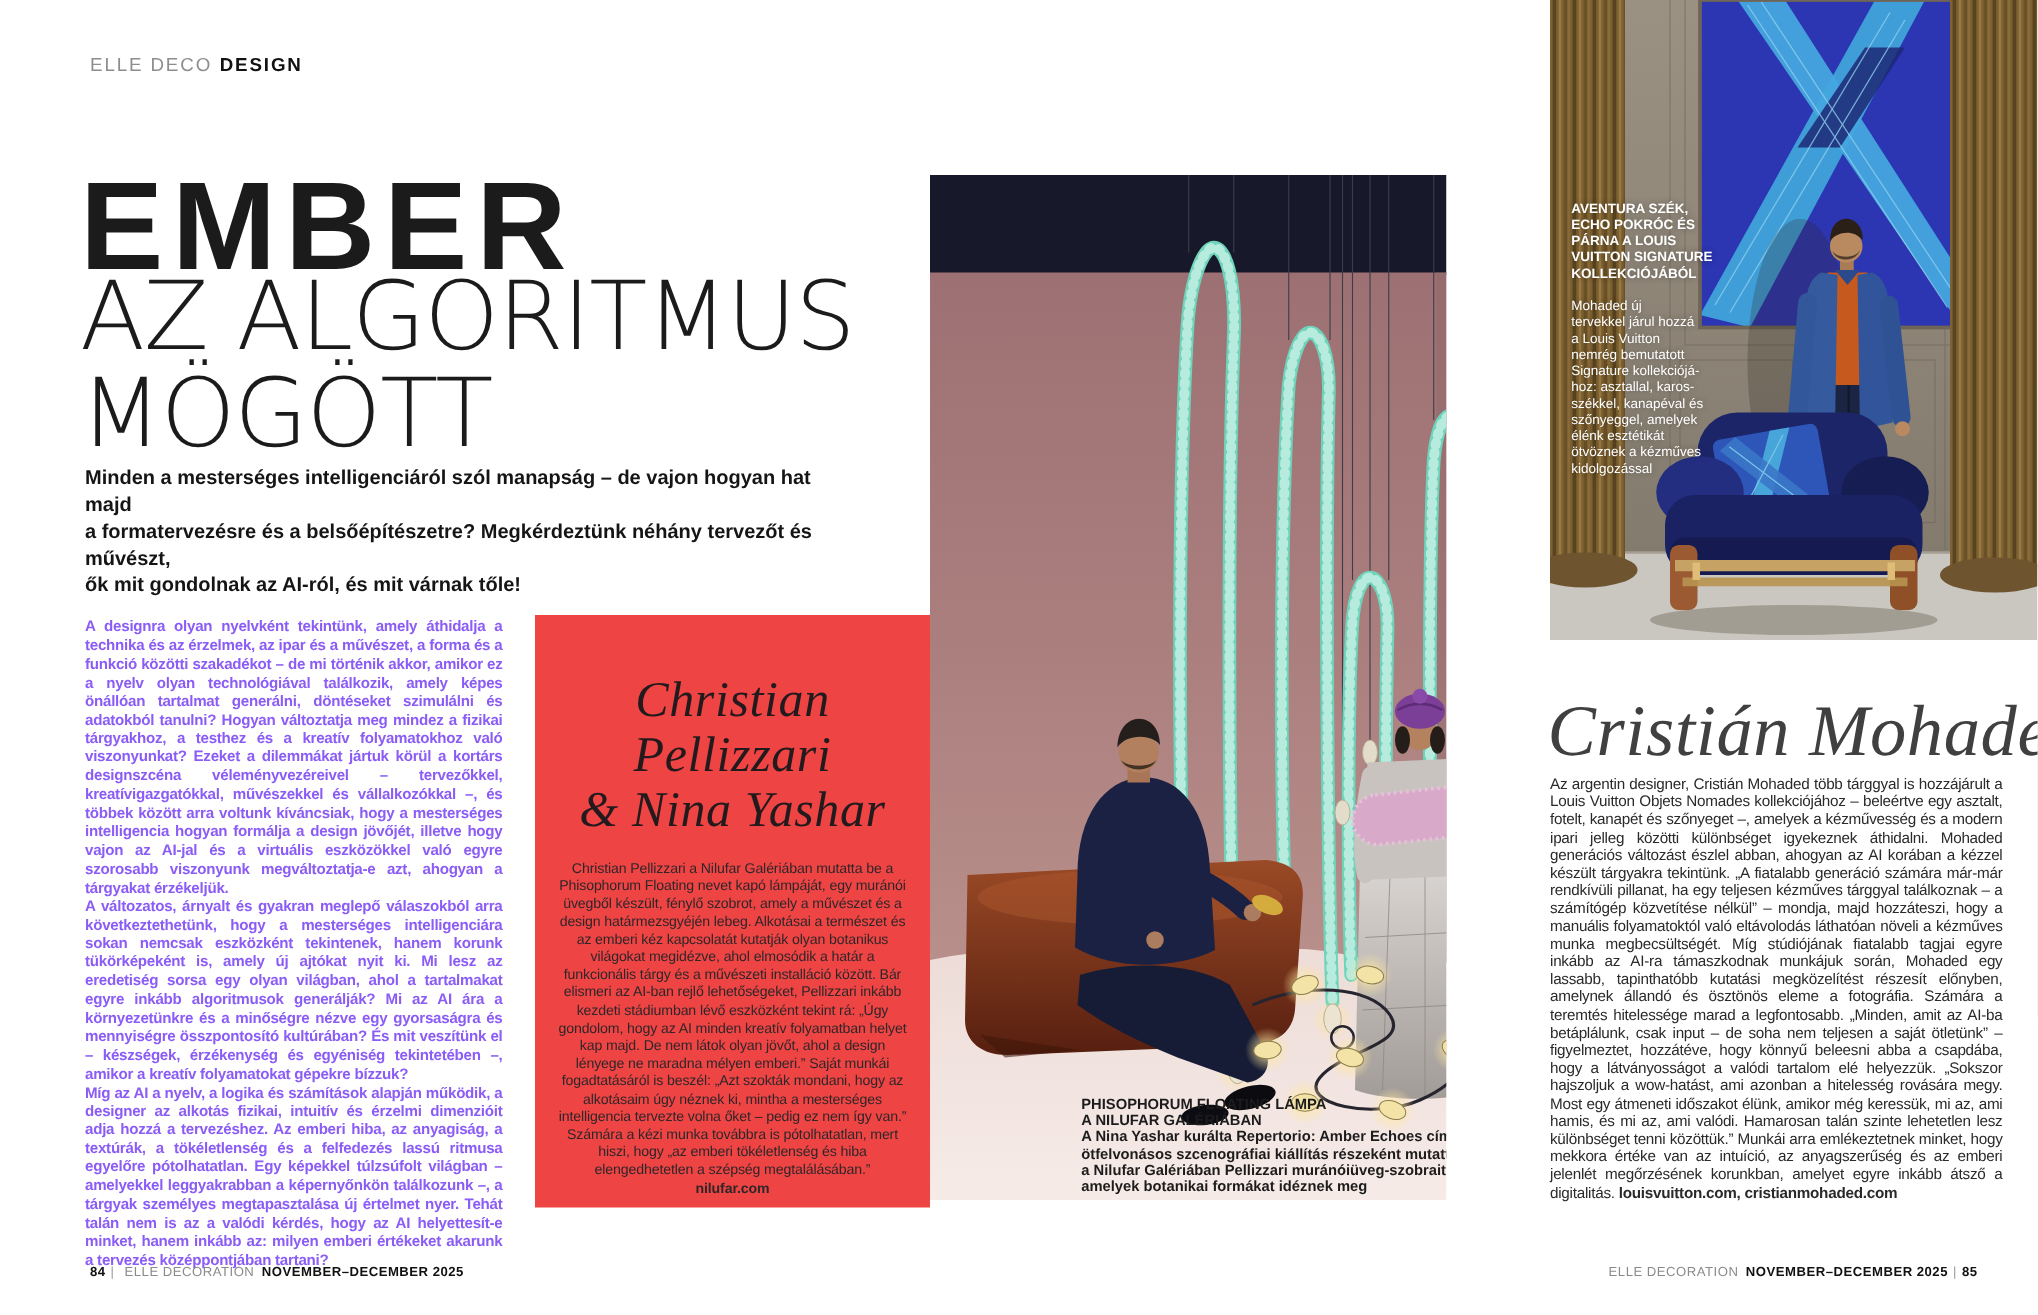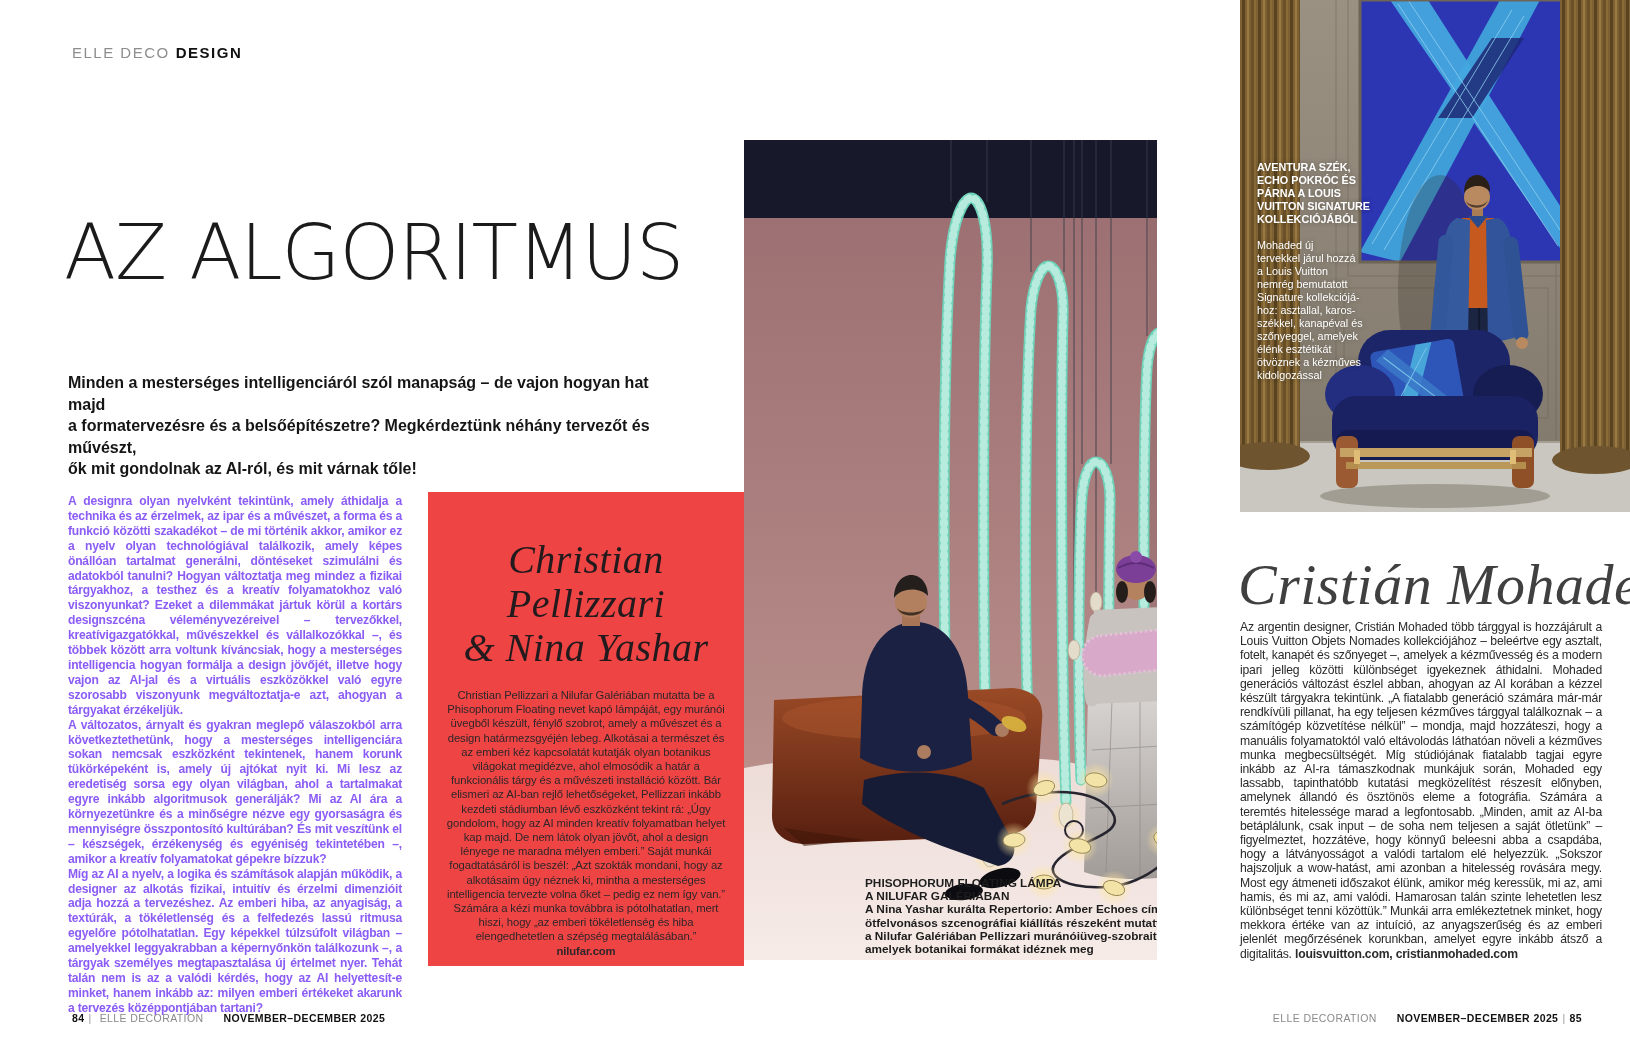--- a/index.html
+++ b/index.html
@@ -56,33 +56,35 @@
   .dbody{left:1240px;top:620px;width:362px;font-size:12.2px;line-height:14.2px;letter-spacing:-0.2px;
          text-align:justify;color:#2a2a2a;}
   .dbody b{font-weight:700;}
 
   
   .foot{top:1012px;font-size:10.5px;letter-spacing:0.4px;color:#111;}
   .footL{left:72px;}
   .footR{right:68px;text-align:right;}
   .foot .brand{color:#8a8a8a;font-weight:400;margin:0 4px;}
   .foot .pg{font-weight:700;}
-  .foot .iss{font-weight:700;margin-left:16px;}
+  .foot .iss{font-weight:700;margin-left:2px;}
   .foot .sep{color:#999;margin:0 4px;font-weight:300;}
 </style>
 </head>
 <body>
 
 <div class="spread">
 
   <div class="abs hdr">
     <span class="brand">ELLE DECO</span><span class="sect">DESIGN</span>
   </div>
 
+  <div class="abs hl hl1">EMBER</div>
   <div class="abs hl hl2">AZ ALGORITMUS</div>
+  <div class="abs hl hl3">MÖGÖTT</div>
 
   <div class="abs standfirst">Minden a mesterséges intelligenciáról szól manapság – de vajon hogyan hat majd
 a formatervezésre és a belsőépítészetre? Megkérdeztünk néhány tervezőt és művészt,
 ők mit gondolnak az AI-ról, és mit várnak tőle!</div>
 
 
   <div class="abs artcol">
     <p>A designra olyan nyelvként tekintünk, amely áthidalja a technika és az érzelmek, az ipar és a művészet, a forma és a funkció közötti szakadékot – de mi történik akkor, amikor ez a nyelv olyan technológiával találkozik, amely képes önállóan tartalmat generálni, döntéseket szimulálni és adatokból tanulni? Hogyan változtatja meg mindez a fizikai tárgyakhoz, a testhez és a kreatív folyamatokhoz való viszonyunkat? Ezeket a dilemmákat jártuk körül a kortárs designszcéna véleményvezéreivel – tervezőkkel, kreatívigazgatókkal, művészekkel és vállalkozókkal –, és többek között arra voltunk kíváncsiak, hogy a mesterséges intelligencia hogyan formálja a design jövőjét, illetve hogy vajon az AI-jal és a virtuális eszközökkel való egyre szorosabb viszonyunk megváltoztatja-e azt, ahogyan a tárgyakat érzékeljük.</p>
     <p>A változatos, árnyalt és gyakran meglepő válaszokból arra következtethetünk, hogy a mesterséges intelligenciára sokan nemcsak eszközként tekintenek, hanem korunk tükörképeként is, amely új ajtókat nyit ki. Mi lesz az eredetiség sorsa egy olyan világban, ahol a tartalmakat egyre inkább algoritmusok generálják? Mi az AI ára a környezetünkre és a minőségre nézve egy gyorsaságra és mennyiségre összpontosító kultúrában? És mit veszítünk el – készségek, érzékenység és egyéniség tekintetében –, amikor a kreatív folyamatokat gépekre bízzuk?</p>
     <p>Míg az AI a nyelv, a logika és számítások alapján működik, a designer az alkotás fizikai, intuitív és érzelmi dimenzióit adja hozzá a tervezéshez. Az emberi hiba, az anyagiság, a textúrák, a tökéletlenség és a felfedezés lassú ritmusa egyelőre pótolhatatlan. Egy képekkel túlzsúfolt világban – amelyekkel leggyakrabban a képernyőnkön találkozunk –, a tárgyak személyes megtapasztalása új értelmet nyer. Tehát talán nem is az a valódi kérdés, hogy az AI helyettesít-e minket, hanem inkább az: milyen emberi értékeket akarunk a tervezés középpontjában tartani?</p>

